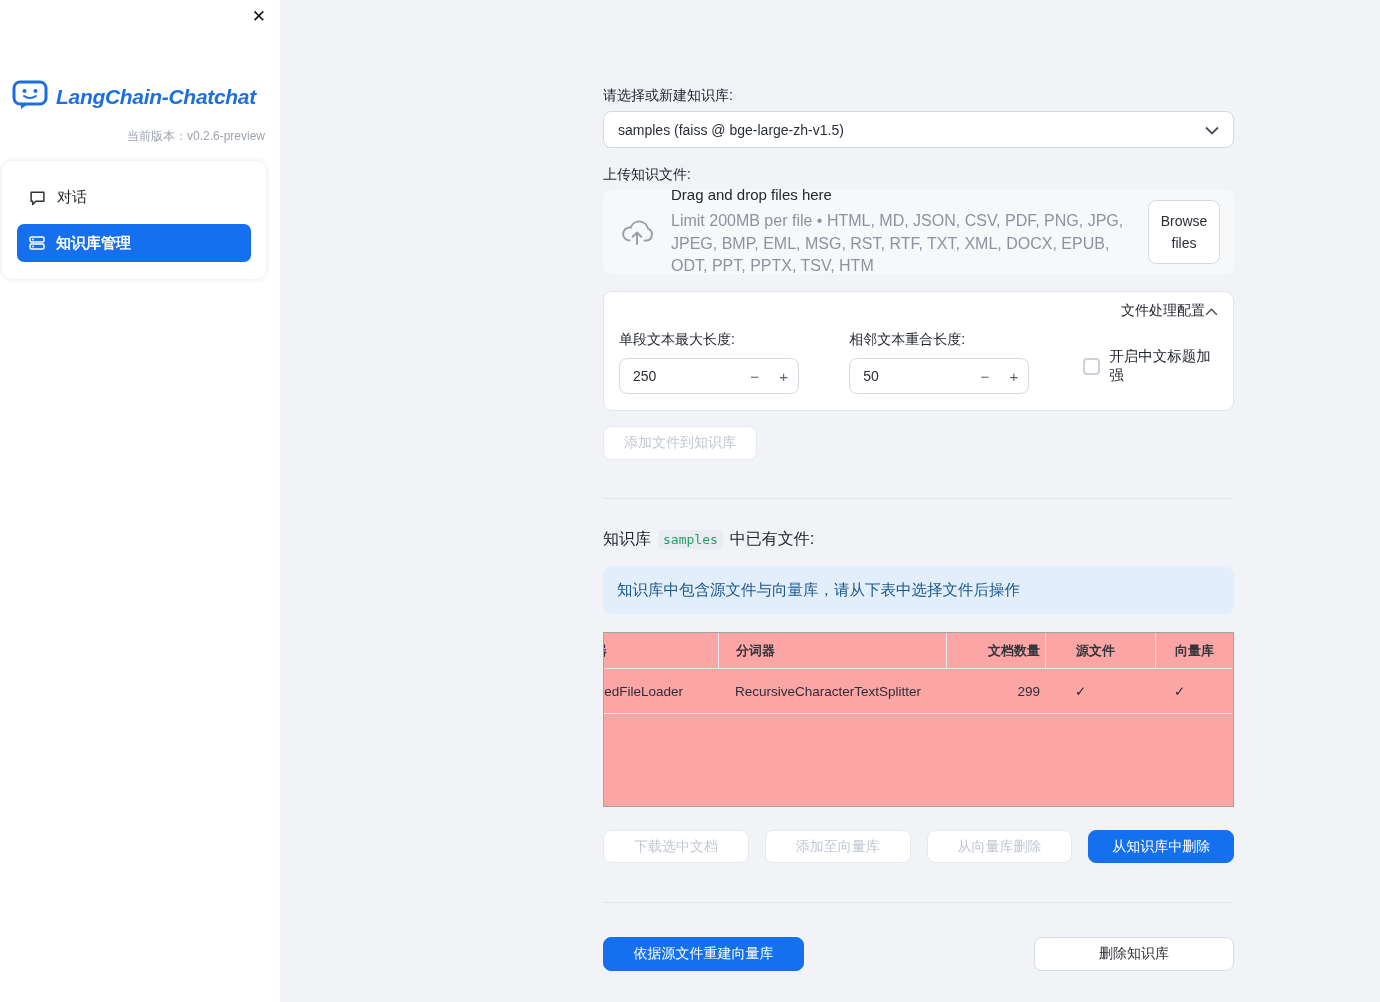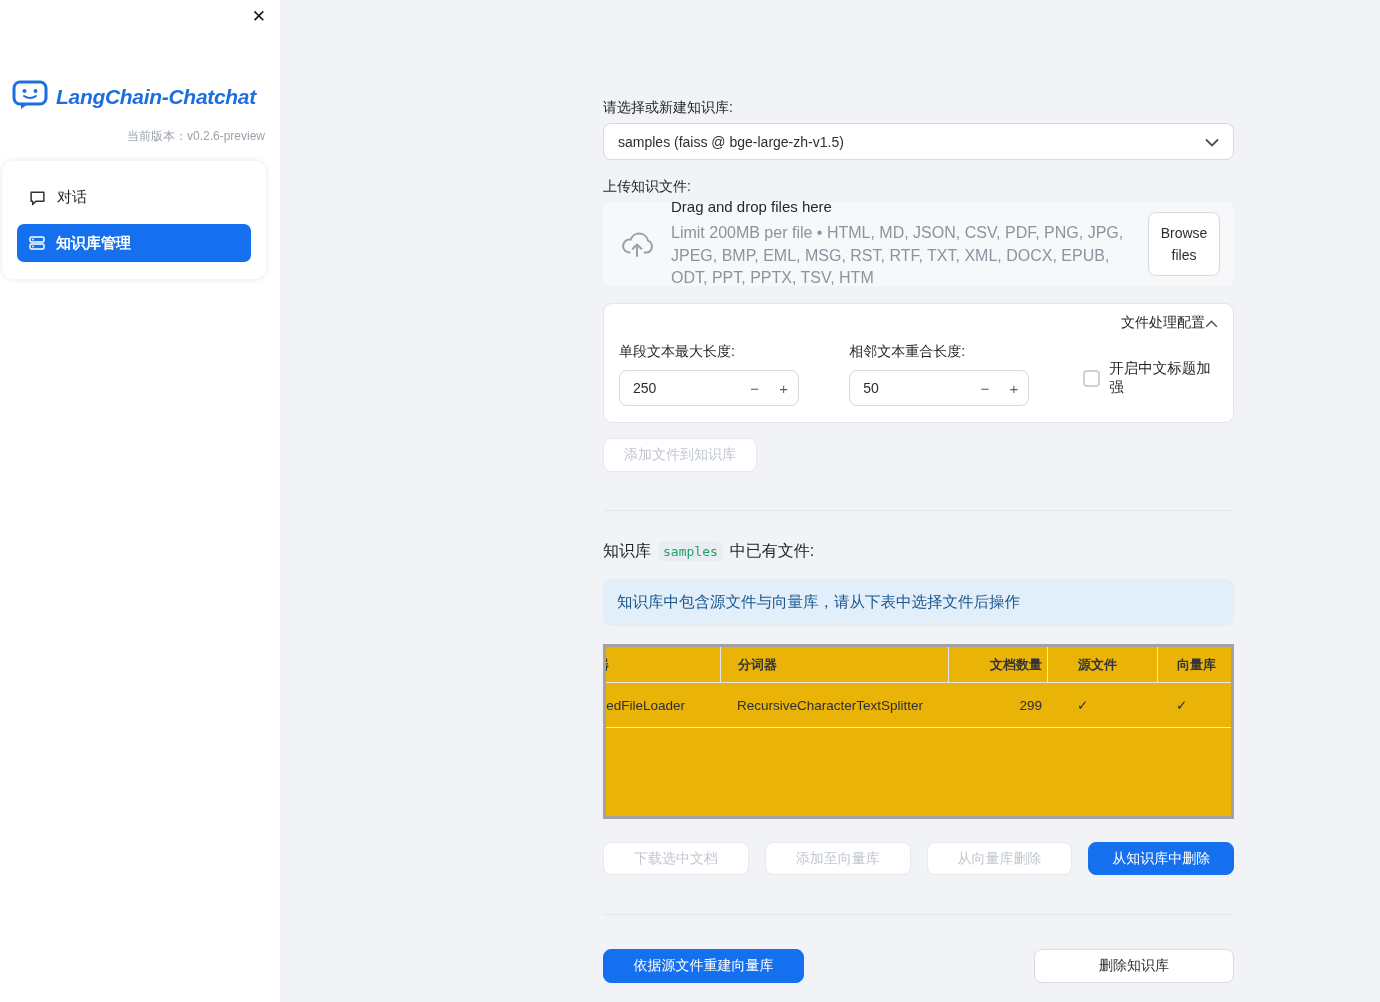--- a/index.html
+++ b/index.html
@@ -38,21 +38,21 @@
     padding:0 12px; font-size:15px; color:#1c1e22; cursor:pointer;
   }
   .menu-item + .menu-item { margin-top:8px; }
   .menu-item.selected {
     background: var(--c-primary, #1570ef);
     color:#fff; font-weight:700;
   }
   .menu-item .mi-icon { display:flex; align-items:center; }
 
   
-  .main { position:absolute; left:603px; top:16px; width:631px; padding-top:83px; }
+  .main { position:absolute; left:603px; top:4px; width:631px; padding-top:83px; }
   .field-label { font-size:14px; color:#1d2129; line-height:16px; }
 
   .selectbox {
     margin-top:8px; height:37px; background:#fff;
     border:1px solid #d5dae2; border-radius:8px;
     display:flex; align-items:center; justify-content:space-between;
     padding:0 14px; font-size:14px; color:#2a2e35; cursor:pointer;
   }
 
   .upload-label { margin-top:18px; }
@@ -106,21 +106,21 @@
     font-size:13px; color:var(--c-code_text,#23a06a);
     background:#e9edf2; border-radius:4px; padding:2px 5px;
   }
 
   .info-box {
     margin-top:17px; height:47px; background:var(--c-info_bg,#e3eefb); border-radius:8px;
     display:flex; align-items:center; padding:0 14px;
     font-size:15.5px; color:var(--c-info_text,#19578f);
   }
 
-  .tbl-clip { margin-top:18px; border:3px solid #a3a3a3; background:#eab308; height:175px; overflow:hidden; }
+  .tbl-clip { margin-top:18px; border:1px solid #a3a3a3; background:#fca5a5; height:175px; overflow:hidden; }
   .tbl { width:700px; margin-left:-72px; }
   .tr { display:flex; }
   .tr.head { height:36px; border-bottom:1px solid #e4e7ec; }
   .tr.row { height:45px; border-bottom:1px solid #e9ebef; }
   .th, .td { display:flex; align-items:center; overflow:hidden; white-space:nowrap; }
   .th { font-size:13px; font-weight:700; color:#33363d; }
   .td { font-size:13.5px; color:#2c2f36; }
   .th + .th { border-left:1px solid #e4e7ec; }
   .c1 { width:186px; padding-left:10px; }
   .c2 { width:228px; padding-left:17px; }

